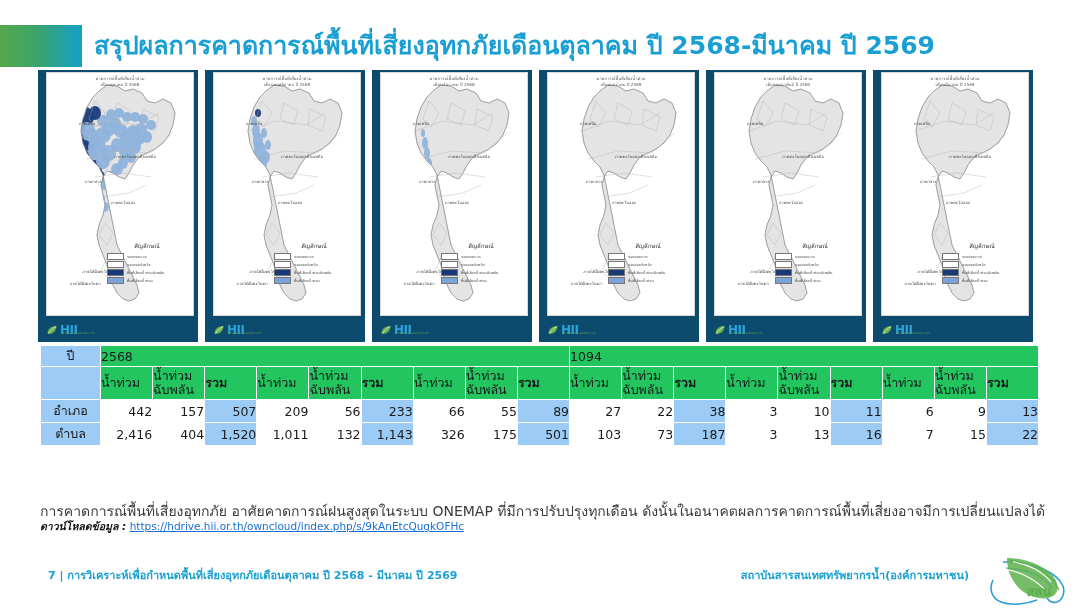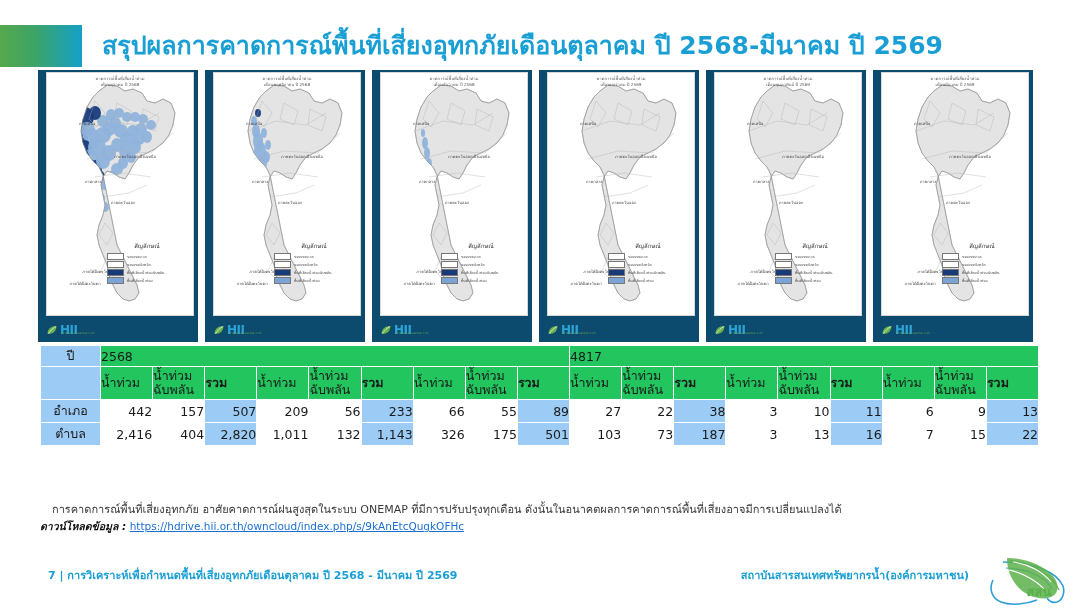--- a/index.html
+++ b/index.html
@@ -8,21 +8,21 @@
     font-family:"DejaVu Sans","Liberation Sans",sans-serif;
     overflow:hidden;position:relative;
   }
   
   #title-bar{position:absolute;left:0;top:25px;height:42px;width:100%;}
   #title-swatch{
     position:absolute;left:0;top:0;width:82px;height:42px;
     background:linear-gradient(90deg,#56a84b 0%,#3ba36b 45%,#14a0c8 100%);
   }
   #deck-title{
-    position:absolute;left:102px;top:0;height:42px;line-height:42px;
+    position:absolute;left:94px;top:0;height:42px;line-height:42px;
     color:#1a9fd4;font-size:25px;font-weight:bold;letter-spacing:0px;
     white-space:nowrap;
     text-align:center;
   }
   
   #maps-strip{position:absolute;left:38px;top:70px;width:1002px;height:272px;
     display:flex;gap:7px;}
   .map-panel{position:relative;width:160px;height:272px;background:#0c4a6e;}
   .map-frame{position:absolute;left:8px;top:2px;width:148px;height:244px;
     border:1px solid #d8d8d8;box-sizing:border-box;background:#fff;overflow:hidden;}
@@ -53,21 +53,21 @@
   .hdr-year{height:20px;font-size:12.5px;}
   .hdr-month{height:21px;font-size:12.5px;}
   .hdr-metric{height:32px;font-size:12px;line-height:1.15;}
   .corner-year{background:#9ccbf5;text-align:center;height:20px;}
   .corner-month{background:#9ccbf5;text-align:center;height:21px;}
   .corner-blank{background:#9ccbf5;height:32px;}
   .rowlabel{background:#9ccbf5;text-align:center;height:22px;font-size:12.5px;}
   .num{background:#ffffff;text-align:right;padding-right:7px;height:22px;}
   .num-total{background:#9ccbf5;text-align:right;padding-right:7px;height:22px;font-weight:bold;}
   
-  #note-line{position:absolute;left:52px;top:500px;font-size:11px;color:#3a3a3a;white-space:nowrap;}
+  #note-line{position:absolute;left:40px;top:500px;font-size:14px;color:#3a3a3a;white-space:nowrap;}
   #download-line{position:absolute;left:40px;top:518px;font-size:10.5px;white-space:nowrap;}
   #download-label{font-weight:bold;color:#111;font-style:italic;}
   #download-link{color:#1a6fd4;}
   
   #footer-rule{position:absolute;left:0;top:556px;width:1077px;height:1px;background:#ffffff;}
   #footer-left{position:absolute;left:48px;top:566px;font-size:11px;color:#1a9fd4;font-weight:bold;white-space:nowrap;}
   #footer-right{position:absolute;right:108px;top:566px;font-size:11px;color:#1a9fd4;font-weight:bold;white-space:nowrap;margin-left:16px;}
   #footer-logo{position:absolute;right:8px;top:556px;width:96px;height:50px;}
 </style>
 </head>
@@ -574,21 +574,21 @@
       <col style="width: 52.1111px;">
       <col style="width: 52.1111px;">
       <col style="width: 52.1111px;">
       <col style="width: 52.1111px;">
       <col style="width: 52.1111px;">
     </colgroup>
     <thead>
     <tr>
         <td class="corner-year" rowspan="1">ปี</td>
         <td class="hdr hdr-year" colspan="9">2568</td>
-        <td class="hdr hdr-year" colspan="9">4817</td>
+        <td class="hdr hdr-year" colspan="9">1094</td>
       </tr>
     <tr>
         <td class="corner-blank"></td>
         <td class="hdr hdr-metric">น้ำท่วม</td>
         <td class="hdr hdr-metric">น้ำท่วมฉับพลัน</td>
         <td class="hdr hdr-metric" style="font-weight: bold;">รวม</td>
         <td class="hdr hdr-metric">น้ำท่วม</td>
         <td class="hdr hdr-metric">น้ำท่วมฉับพลัน</td>
         <td class="hdr hdr-metric" style="font-weight: bold;">รวม</td>
         <td class="hdr hdr-metric">น้ำท่วม</td>
@@ -624,21 +624,21 @@
         <td class="num">10</td>
         <td class="num-total">11</td>
         <td class="num">6</td>
         <td class="num">9</td>
         <td class="num-total">13</td>
       </tr>
       <tr>
         <td class="rowlabel">ตำบล</td>
         <td class="num">2,416</td>
         <td class="num">404</td>
-        <td class="num-total">2,820</td>
+        <td class="num-total">1,520</td>
         <td class="num">1,011</td>
         <td class="num">132</td>
         <td class="num-total">1,143</td>
         <td class="num">326</td>
         <td class="num">175</td>
         <td class="num-total">501</td>
         <td class="num">103</td>
         <td class="num">73</td>
         <td class="num-total">187</td>
         <td class="num">3</td>

